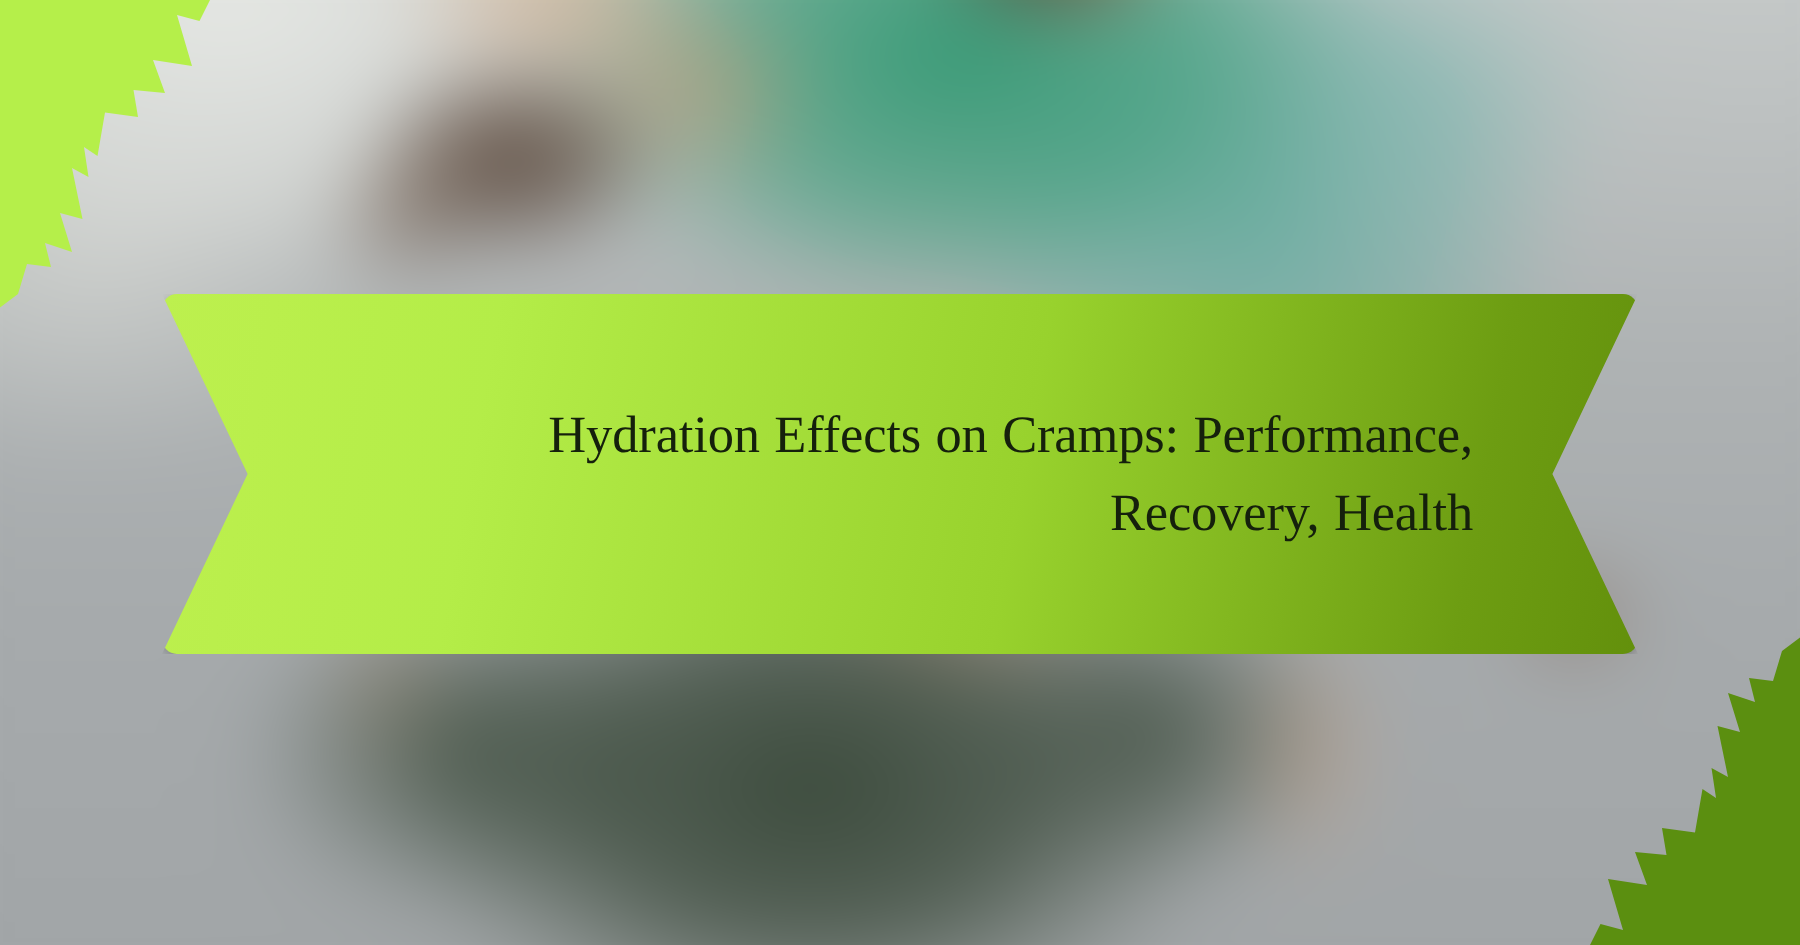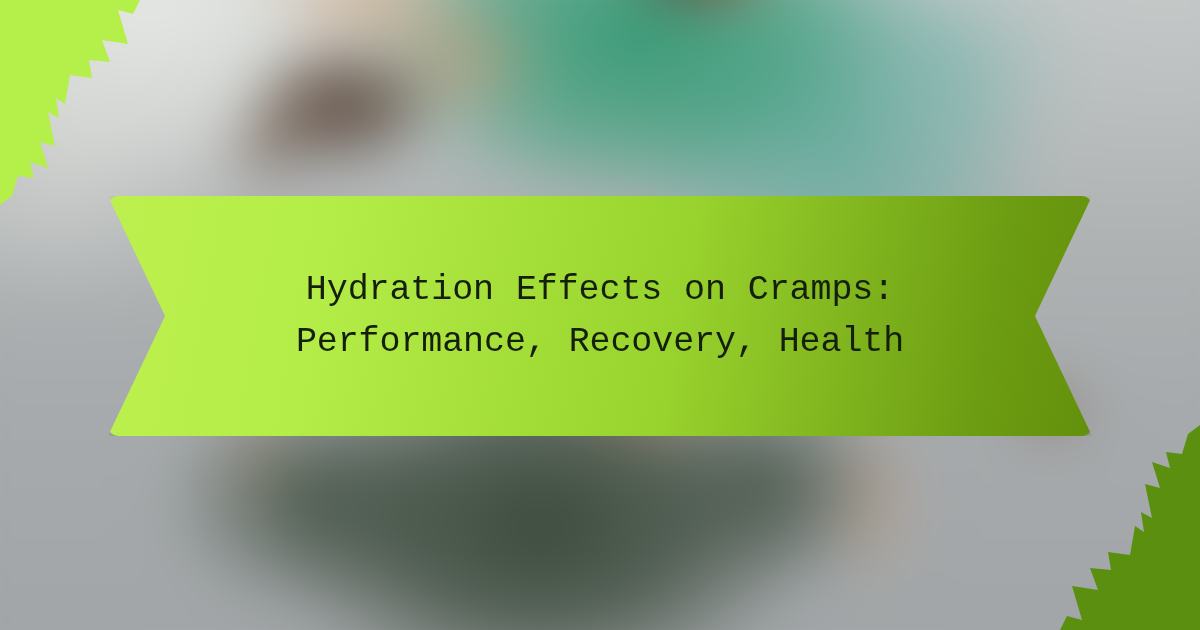--- a/index.html
+++ b/index.html
@@ -117,26 +117,26 @@
   }
   .banner-content {
     position:absolute;
     inset:0;
     display:flex;
     align-items:center;
     justify-content:center;
     padding:0 110px;
   }
   .banner-title {
-    font-family:Liberation Mono, monospace;
+    font-family:Liberation Serif, serif;
     font-size:35px;
     font-weight:400;
     line-height:1.50;
     color:#15200c;
-    text-align:center;
+    text-align:right;
     letter-spacing:-0.1px;
     word-spacing:1px;
   }
 </style>
 </head>
 <body>
 
 <div class="canvas">
 
   <div class="photo-bg">

